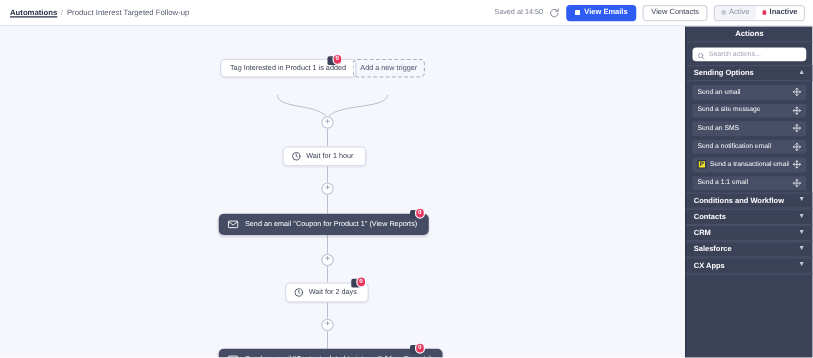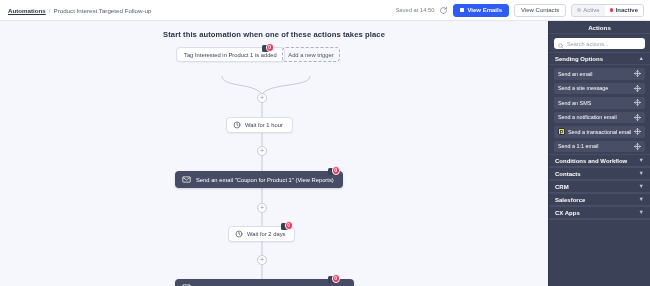--- a/index.html
+++ b/index.html
@@ -216,21 +216,20 @@
           <line x1="262" y1="82" x2="262" y2="96"></line>
           <line x1="262" y1="112" x2="262" y2="125"></line>
           <line x1="262" y1="135" x2="262" y2="150"></line>
           <line x1="262" y1="167" x2="262" y2="182"></line>
           <line x1="262" y1="192" x2="262" y2="205"></line>
           <line x1="262" y1="221" x2="262" y2="234"></line>
           <line x1="262" y1="244" x2="262" y2="258"></line>
         </g>
       </svg>
 
-      <div class="headline">Start this automation when one of these actions takes place</div>
 
       <div class="node" style="left:176px; top:26px;">
         <div class="trigger-box">
           <span>Tag Interested in Product 1 is added</span>
         </div>
         <div class="badge-wrap" style="left:86px; top:-4px;">
           <div class="badge-dark"></div>
           <div class="badge-red">0</div>
         </div>
       </div>

